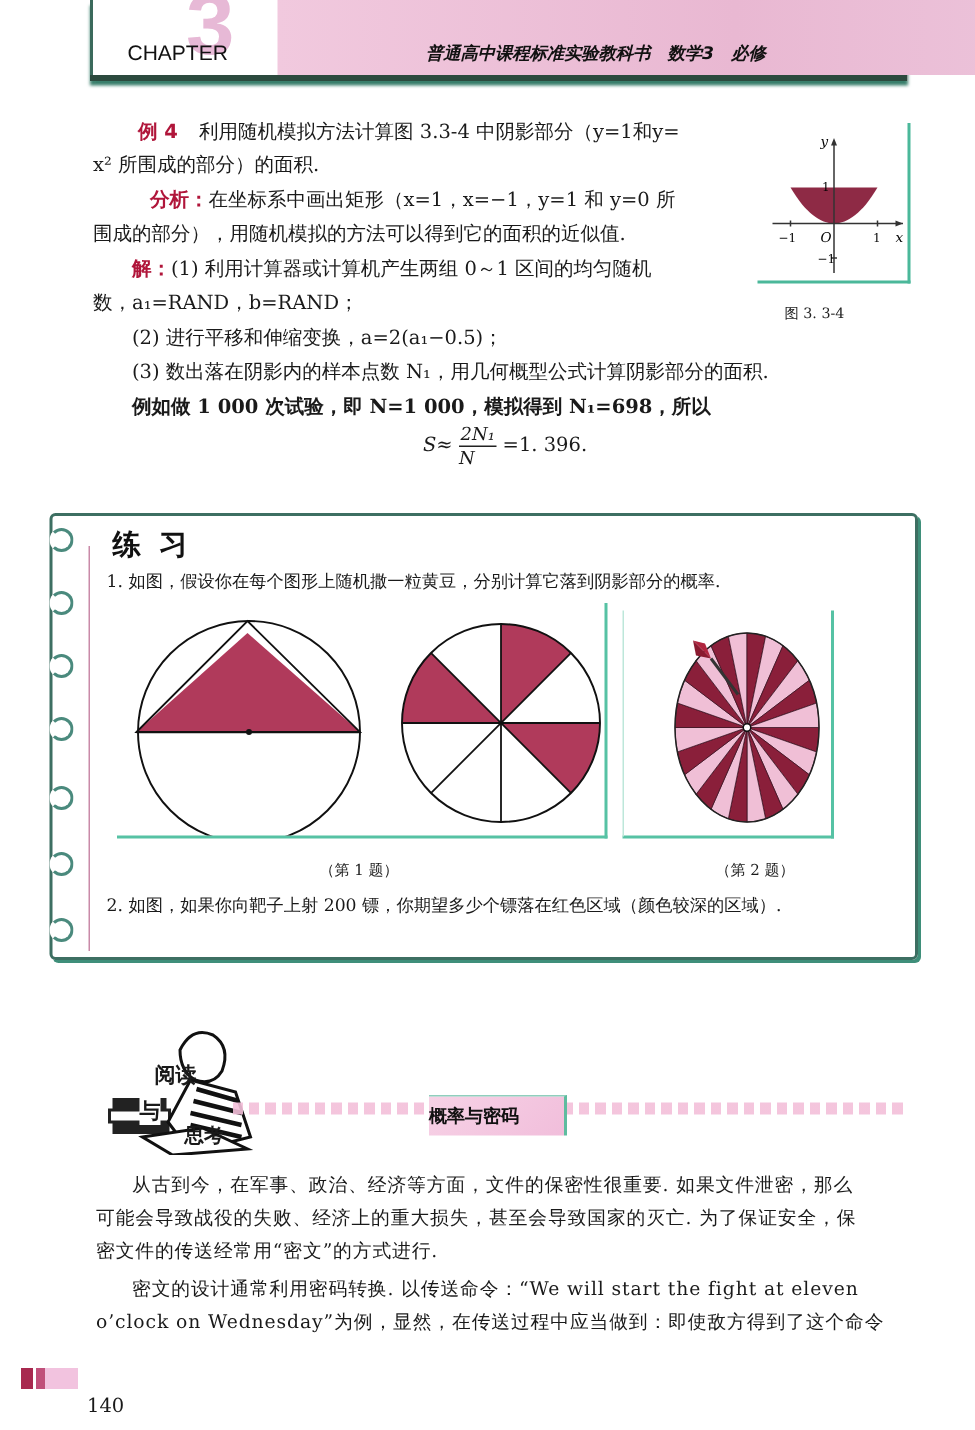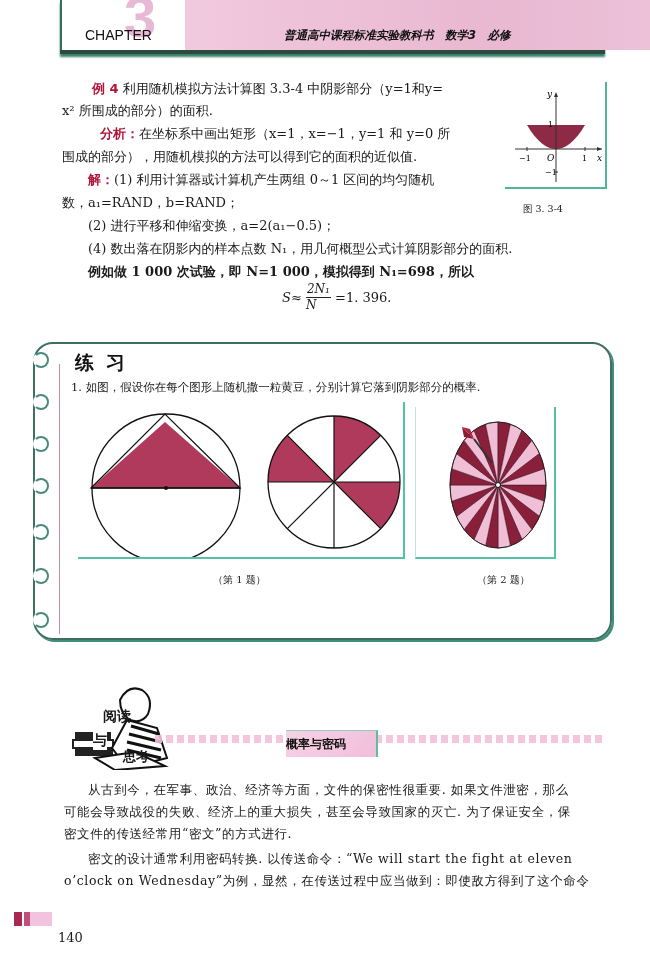--- a/index.html
+++ b/index.html
@@ -14,21 +14,21 @@
   .book-title{left:224px;top:28px;font-family:"DejaVu Sans",sans-serif;font-size:11.5px;font-style:italic;font-weight:bold;color:#111;white-space:pre;}
   
   .line{font-size:13px;line-height:22px;white-space:nowrap;}
   .red{color:#b0153a;font-weight:bold;}
   .lbl{font-family:"DejaVu Sans",sans-serif;}
   .it{font-style:italic;}
   
   .fig334{left:505px;top:82px;width:100px;height:105px;border-right:2px solid #4bb89a;border-bottom:2px solid #4bb89a;}
   .cap{font-size:9.5px;color:#222;}
   
-  .ex-box{left:33px;top:342px;width:575px;height:294px;border:2px solid #3d6f62;border-radius:20px;box-shadow:2px 2px 0 #3f8f7a;}
+  .ex-box{left:33px;top:342px;width:575px;height:294px;border:2px solid #3d6f62;border-radius:4px;box-shadow:2px 2px 0 #3f8f7a;}
   .ring{width:12px;height:12px;border:2px solid #4a8a7d;border-left-color:transparent;border-radius:50%;position:absolute;left:-2px;background:#fff;}
   .margin-line{left:24px;top:20px;width:1px;height:270px;background:#c98aa8;}
   .ex-title{left:40px;top:6px;font-family:"DejaVu Sans",sans-serif;font-weight:bold;font-size:19px;letter-spacing:12px;color:#111;}
   .fig-frame1{left:78px;top:402px;width:325px;height:155px;border-right:2px solid #56c2a4;border-bottom:2px solid #56c2a4;}
   .fig-frame2{left:415px;top:407px;width:138px;height:150px;border-right:2px solid #56c2a4;border-bottom:2px solid #56c2a4;border-left:1px solid #bde7da;}
   
   .band{left:155px;top:735px;width:450px;height:8px;background:repeating-linear-gradient(90deg,#f3bfd9 0 7px,transparent 7px 11px);opacity:.9;}
   .read-title{left:286px;top:730px;width:90px;height:26px;background:linear-gradient(135deg,#f7d2e6,#f1bedb);border-top:1px solid #8fcfbd;border-right:2px solid #5ebc9f;font-family:"DejaVu Sans",sans-serif;font-weight:bold;font-size:12px;text-align:left;line-height:26px;color:#111;}
   .para{font-size:12.5px;line-height:22px;white-space:nowrap;letter-spacing:.6px;}
   .pg-bar1{left:14px;top:912px;width:8px;height:14px;background:#a8294f;}
@@ -44,33 +44,33 @@
     <span class="abs chap-num">3</span>
     <span class="abs chap-word">CHAPTER</span>
   </div>
   <div class="abs hdr-pink">
     <span class="abs book-title" style="left:99px;">普通高中课程标准实验教科书　数学3　必修</span>
   </div>
 </div>
 
 <div class="abs line" style="left:92px;top:78px;">
   <span class="red lbl">例 4</span>
-  <span style="">利用随机模拟方法计算图 3.3-4 中阴影部分（y=1和y=</span>
+  <span style="margin-left:10px">利用随机模拟方法计算图 3.3-4 中阴影部分（y=1和y=</span>
 </div>
 <div class="abs line" style="left:62px;top:100px;">x² 所围成的部分）的面积.</div>
 <div class="abs line" style="left:100px;top:123px;">
   <span class="red lbl">分析：</span><span>在坐标系中画出矩形（x=1，x=−1，y=1 和 y=0 所</span>
 </div>
 <div class="abs line" style="left:62px;top:146px;">围成的部分），用随机模拟的方法可以得到它的面积的近似值.</div>
 <div class="abs line" style="left:88px;top:169px;">
   <span class="red lbl">解：</span><span>(1) 利用计算器或计算机产生两组 0～1 区间的均匀随机</span>
 </div>
 <div class="abs line" style="left:62px;top:192px;">数，a₁=RAND，b=RAND；</div>
 <div class="abs line" style="left:88px;top:215px;">(2) 进行平移和伸缩变换，a=2(a₁−0.5)；</div>
-<div class="abs line" style="left:88px;top:238px;">(4) 数出落在阴影内的样本点数 N₁，用几何概型公式计算阴影部分的面积.</div>
+<div class="abs line" style="left:88px;top:238px;">(3) 数出落在阴影内的样本点数 N₁，用几何概型公式计算阴影部分的面积.</div>
 <div class="abs line" style="left:88px;top:261px;font-weight:bold;">例如做 1 000 次试验，即 N=1 000，模拟得到 N₁=698，所以</div>
 <div class="abs line" style="left:282px;top:282px;height:40px;">
   <span class="it" style="vertical-align:middle">S≈</span>
   <span style="display:inline-block;vertical-align:middle;line-height:15px;font-size:12px;">
     <span style="display:block;border-bottom:1px solid #222;padding:0 1px;" class="it">2N₁</span>
     <span style="display:block;" class="it">N</span>
   </span>
   <span style="vertical-align:middle">=1. 396.</span>
 </div>
 
@@ -100,20 +100,21 @@
   <span class="ring" style="top:8px"></span>
   <span class="ring" style="top:50px"></span>
   <span class="ring" style="top:92px"></span>
   <span class="ring" style="top:134px"></span>
   <span class="ring" style="top:180px"></span>
   <span class="ring" style="top:224px"></span>
   <span class="ring" style="top:268px"></span>
   <div class="abs margin-line"></div>
   <div class="abs ex-title">练习</div>
   <div class="abs" style="left:36px;top:36px;font-size:11.5px;white-space:nowrap;">1. 如图，假设你在每个图形上随机撒一粒黄豆，分别计算它落到阴影部分的概率.</div>
+  <div class="abs" style="left:36px;top:252px;font-size:11.5px;white-space:nowrap;">2. 如图，如果你向靶子上射 200 镖，你期望多少个镖落在红色区域（颜色较深的区域）.</div>
 </div>
 
 <div class="abs fig-frame1">
   <svg width="325" height="155" viewBox="0 0 325 155">
 
     <g>
       <polygon points="13,86 87,20 162,86" fill="#b03a5b"></polygon>
       <circle cx="88" cy="86" r="74" fill="none" stroke="#111" stroke-width="1.3"></circle>
       <polygon points="13,86 87,12 162,86" fill="none" stroke="#111" stroke-width="1.2"></polygon>
       <line x1="13" y1="86" x2="162" y2="86" stroke="#111" stroke-width="1.5"></line>

